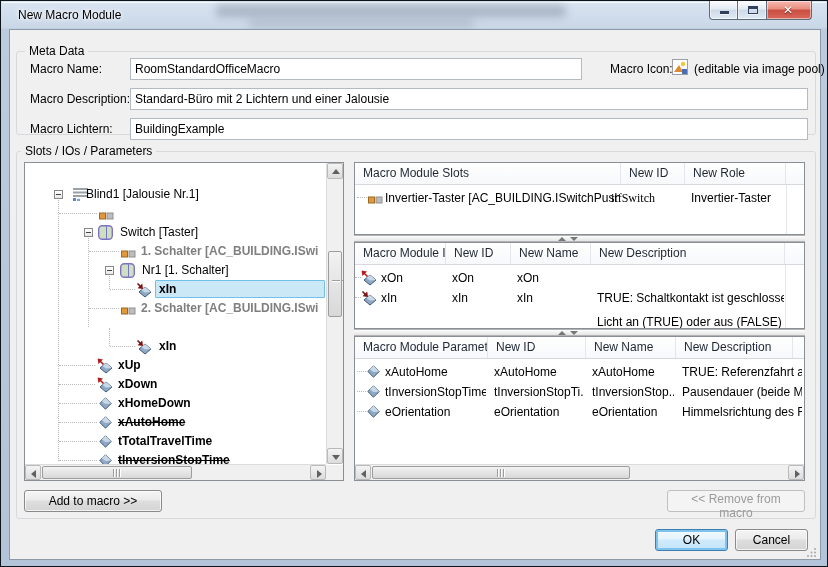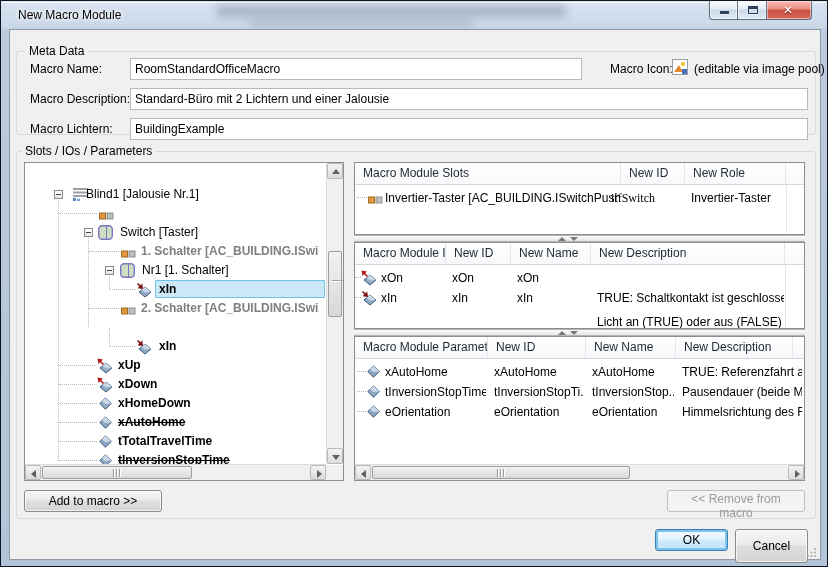--- a/index.html
+++ b/index.html
@@ -390,21 +390,21 @@
         <div class="sb-btn" style="left:433px;top:0;width:16px;height:15px;">
             <div class="tri" style="left:6px;top:4px;border-top:4px solid transparent;border-bottom:4px solid transparent;border-left:5px solid #606060;"></div>
           </div>
       </div>
     </div>
 
     <button class="btn" style="left:14px;top:460px;width:138px;height:22px;">Add to macro &gt;&gt;</button>
     <button class="btn disabled" style="left:657px;top:460px;width:138px;height:22px;" disabled="">&lt;&lt; Remove from macro</button>
 
     <button class="btn default" style="left:645px;top:499px;width:73px;height:22px;">OK</button>
-    <button class="btn" style="left:725px;top:499px;width:73px;height:34px;">Cancel</button>
+    <button class="btn" style="left:725px;top:499px;width:73px;height:22px;">Cancel</button>
 
     <div class="grip-corner">
       <svg width="10" height="10">
           <circle cx="8" cy="2" r="1" fill="#a8a8a8"></circle>
           <circle cx="8" cy="5.5" r="1" fill="#a8a8a8"></circle>
           <circle cx="8" cy="9" r="1" fill="#a8a8a8"></circle>
           <circle cx="4.5" cy="5.5" r="1" fill="#a8a8a8"></circle>
           <circle cx="4.5" cy="9" r="1" fill="#a8a8a8"></circle>
           <circle cx="1" cy="9" r="1" fill="#a8a8a8"></circle>
         </svg>

